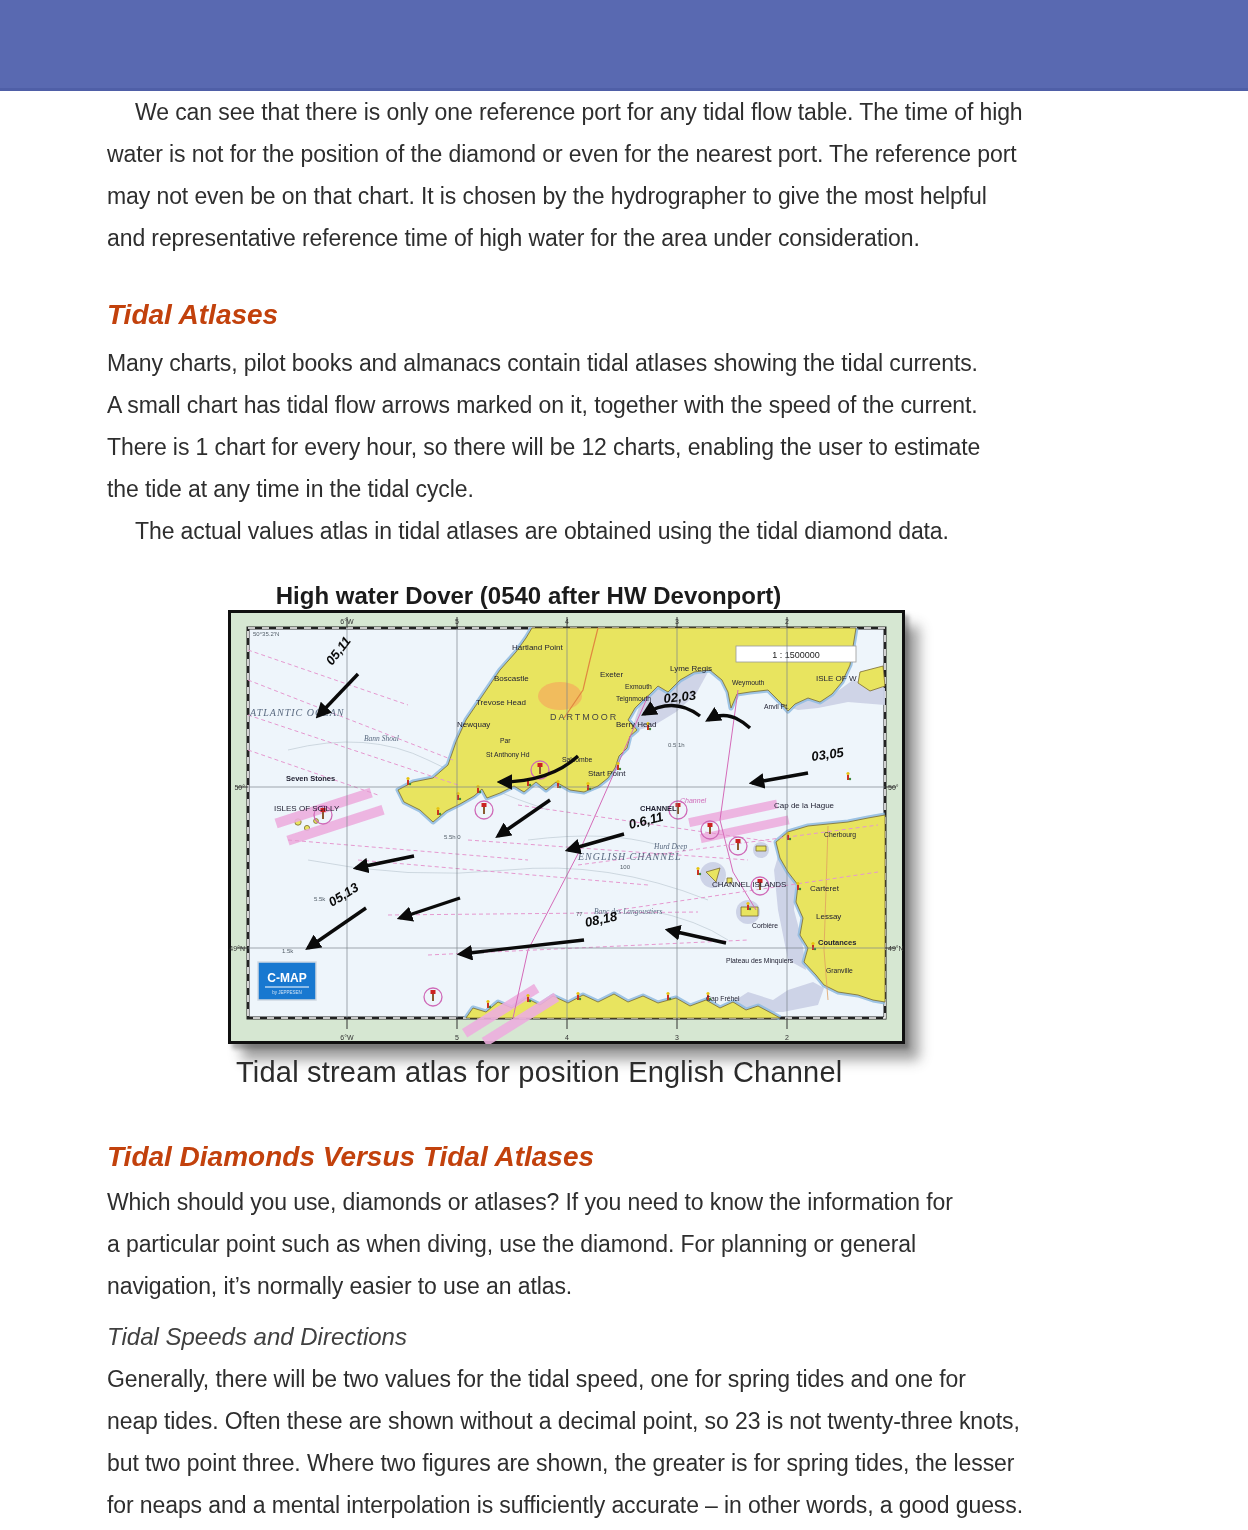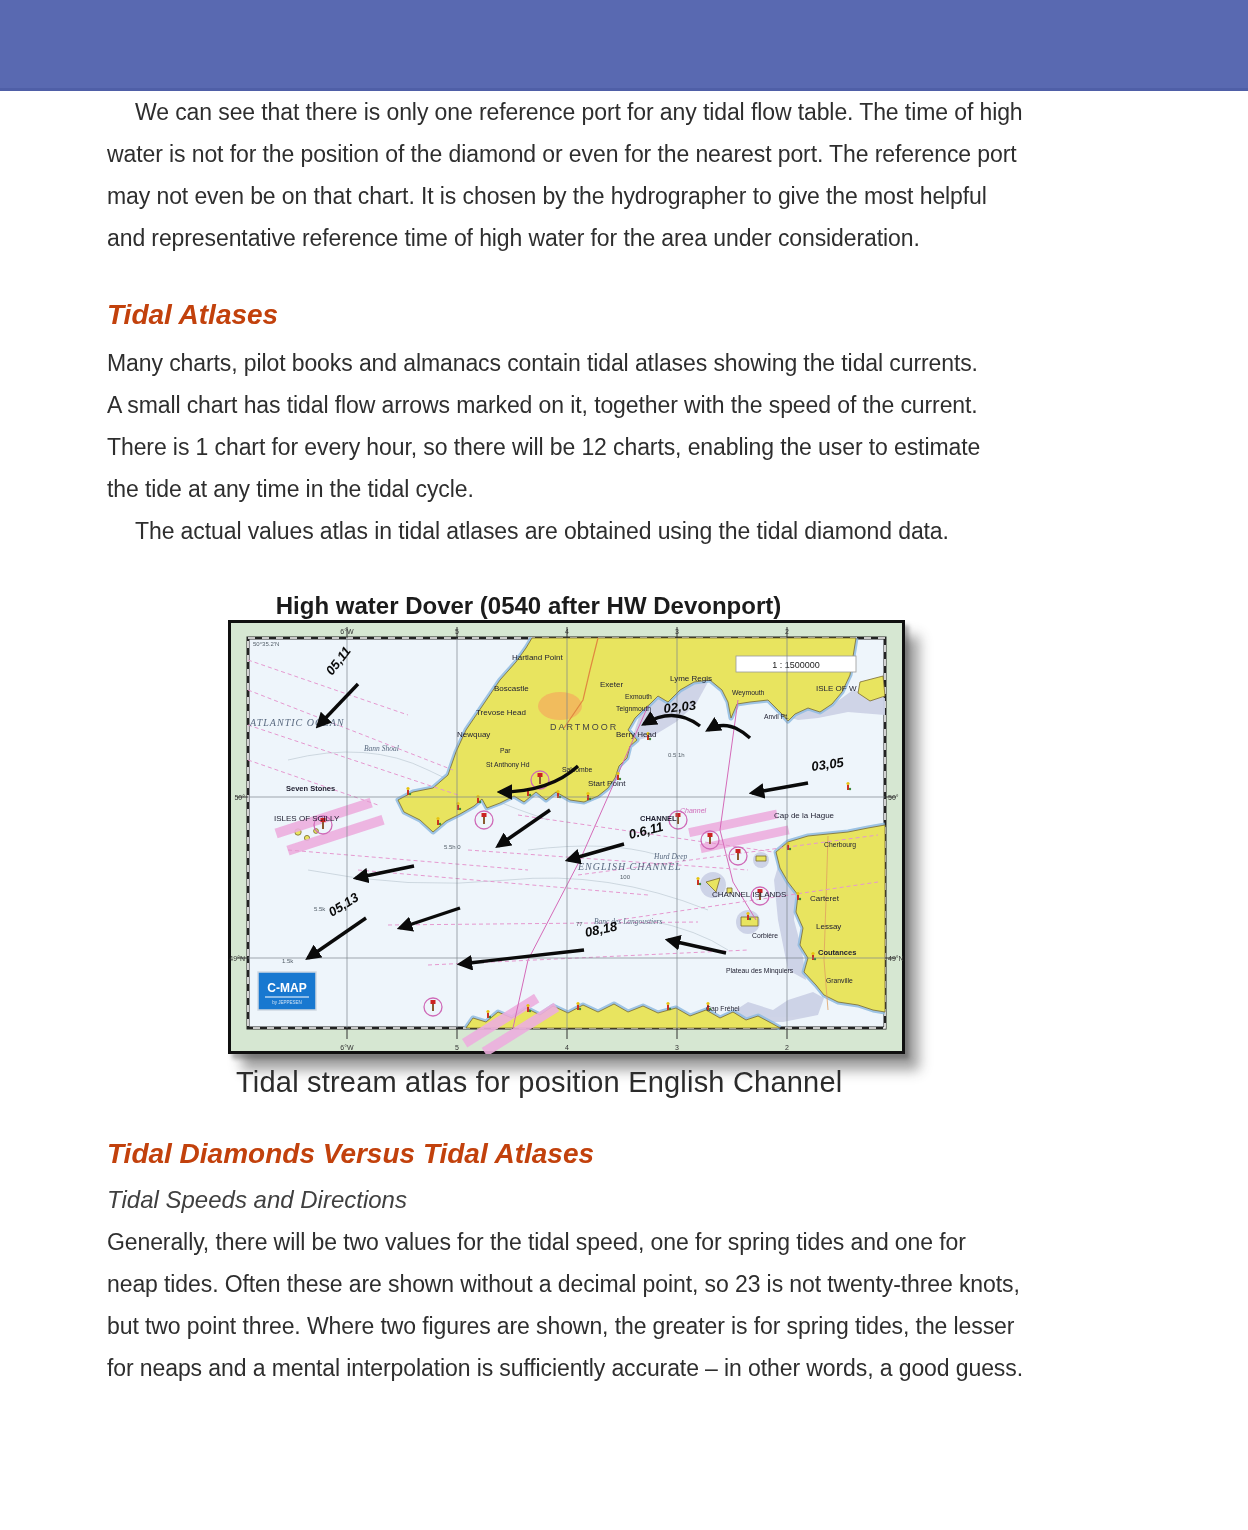--- a/index.html
+++ b/index.html
@@ -12,26 +12,26 @@
   p.body{
     font-size:23px;line-height:42px;color:#2e2e2e;margin:0;
     white-space:pre-line;letter-spacing:-0.1px;
   }
   .indent{text-indent:28px;}
   .mt-p1{margin-top:67px;}
   h2.sect{
     font-family:"Liberation Sans",sans-serif;font-style:italic;font-weight:bold;
     color:#c2410c;font-size:28px;line-height:32px;margin:40px 0 11px 0;
   }
-  h2.sect2{margin-top:39px;margin-bottom:8px;font-style:italic;}
+  h2.sect2{margin-top:52px;margin-bottom:8px;font-style:italic;}
   h3.subsect{
     font-style:italic;font-weight:normal;color:#404040;
     font-size:24px;line-height:27px;margin:16px 0 8px 0;
   }
-  figure.tidal{margin:40px 0 0 121px;padding:0;width:795px;}
+  figure.tidal{margin:30px 0 0 121px;padding:0;width:795px;}
   .fig-title{
     width:677px;text-align:center;padding-right:76px;box-sizing:border-box;
     font-size:24px;font-weight:600;color:#1b1b1b;height:28px;
   }
   .map-frame{
     width:677px;height:434px;
     box-shadow:14px 16px 12px rgba(45,45,45,.45), 4px 5px 4px rgba(45,45,45,.35);
     background:#d6e7d2;
   }
   .fig-caption{
@@ -322,20 +322,23 @@
             <text x="358" y="317" class="arrow-lab" transform="rotate(-12 358 317)">08,18</text>
             <line x1="498" y1="333" x2="440" y2="320" stroke="#0a0a0a" stroke-width="3.4" marker-end="url(#ah)"></line>
           </g>
       </svg>
     </div>
 
     <figcaption class="fig-caption">Tidal stream atlas for position English Channel</figcaption>
   </figure>
 
   <h2 class="sect sect2">Tidal Diamonds Versus Tidal Atlases</h2>
+  <p class="body">Which should you use, diamonds or atlases? If you need to know the information for
+a particular point such as when diving, use the diamond. For planning or general
+navigation, it’s normally easier to use an atlas.</p>
 
   <h3 class="subsect">Tidal Speeds and Directions</h3>
   <p class="body">Generally, there will be two values for the tidal speed, one for spring tides and one for
 neap tides. Often these are shown without a decimal point, so 23 is not twenty-three knots,
 but two point three. Where two figures are shown, the greater is for spring tides, the lesser
 for neaps and a mental interpolation is sufficiently accurate – in other words, a good guess.</p>
 
 </div>
 
 </body></html>

